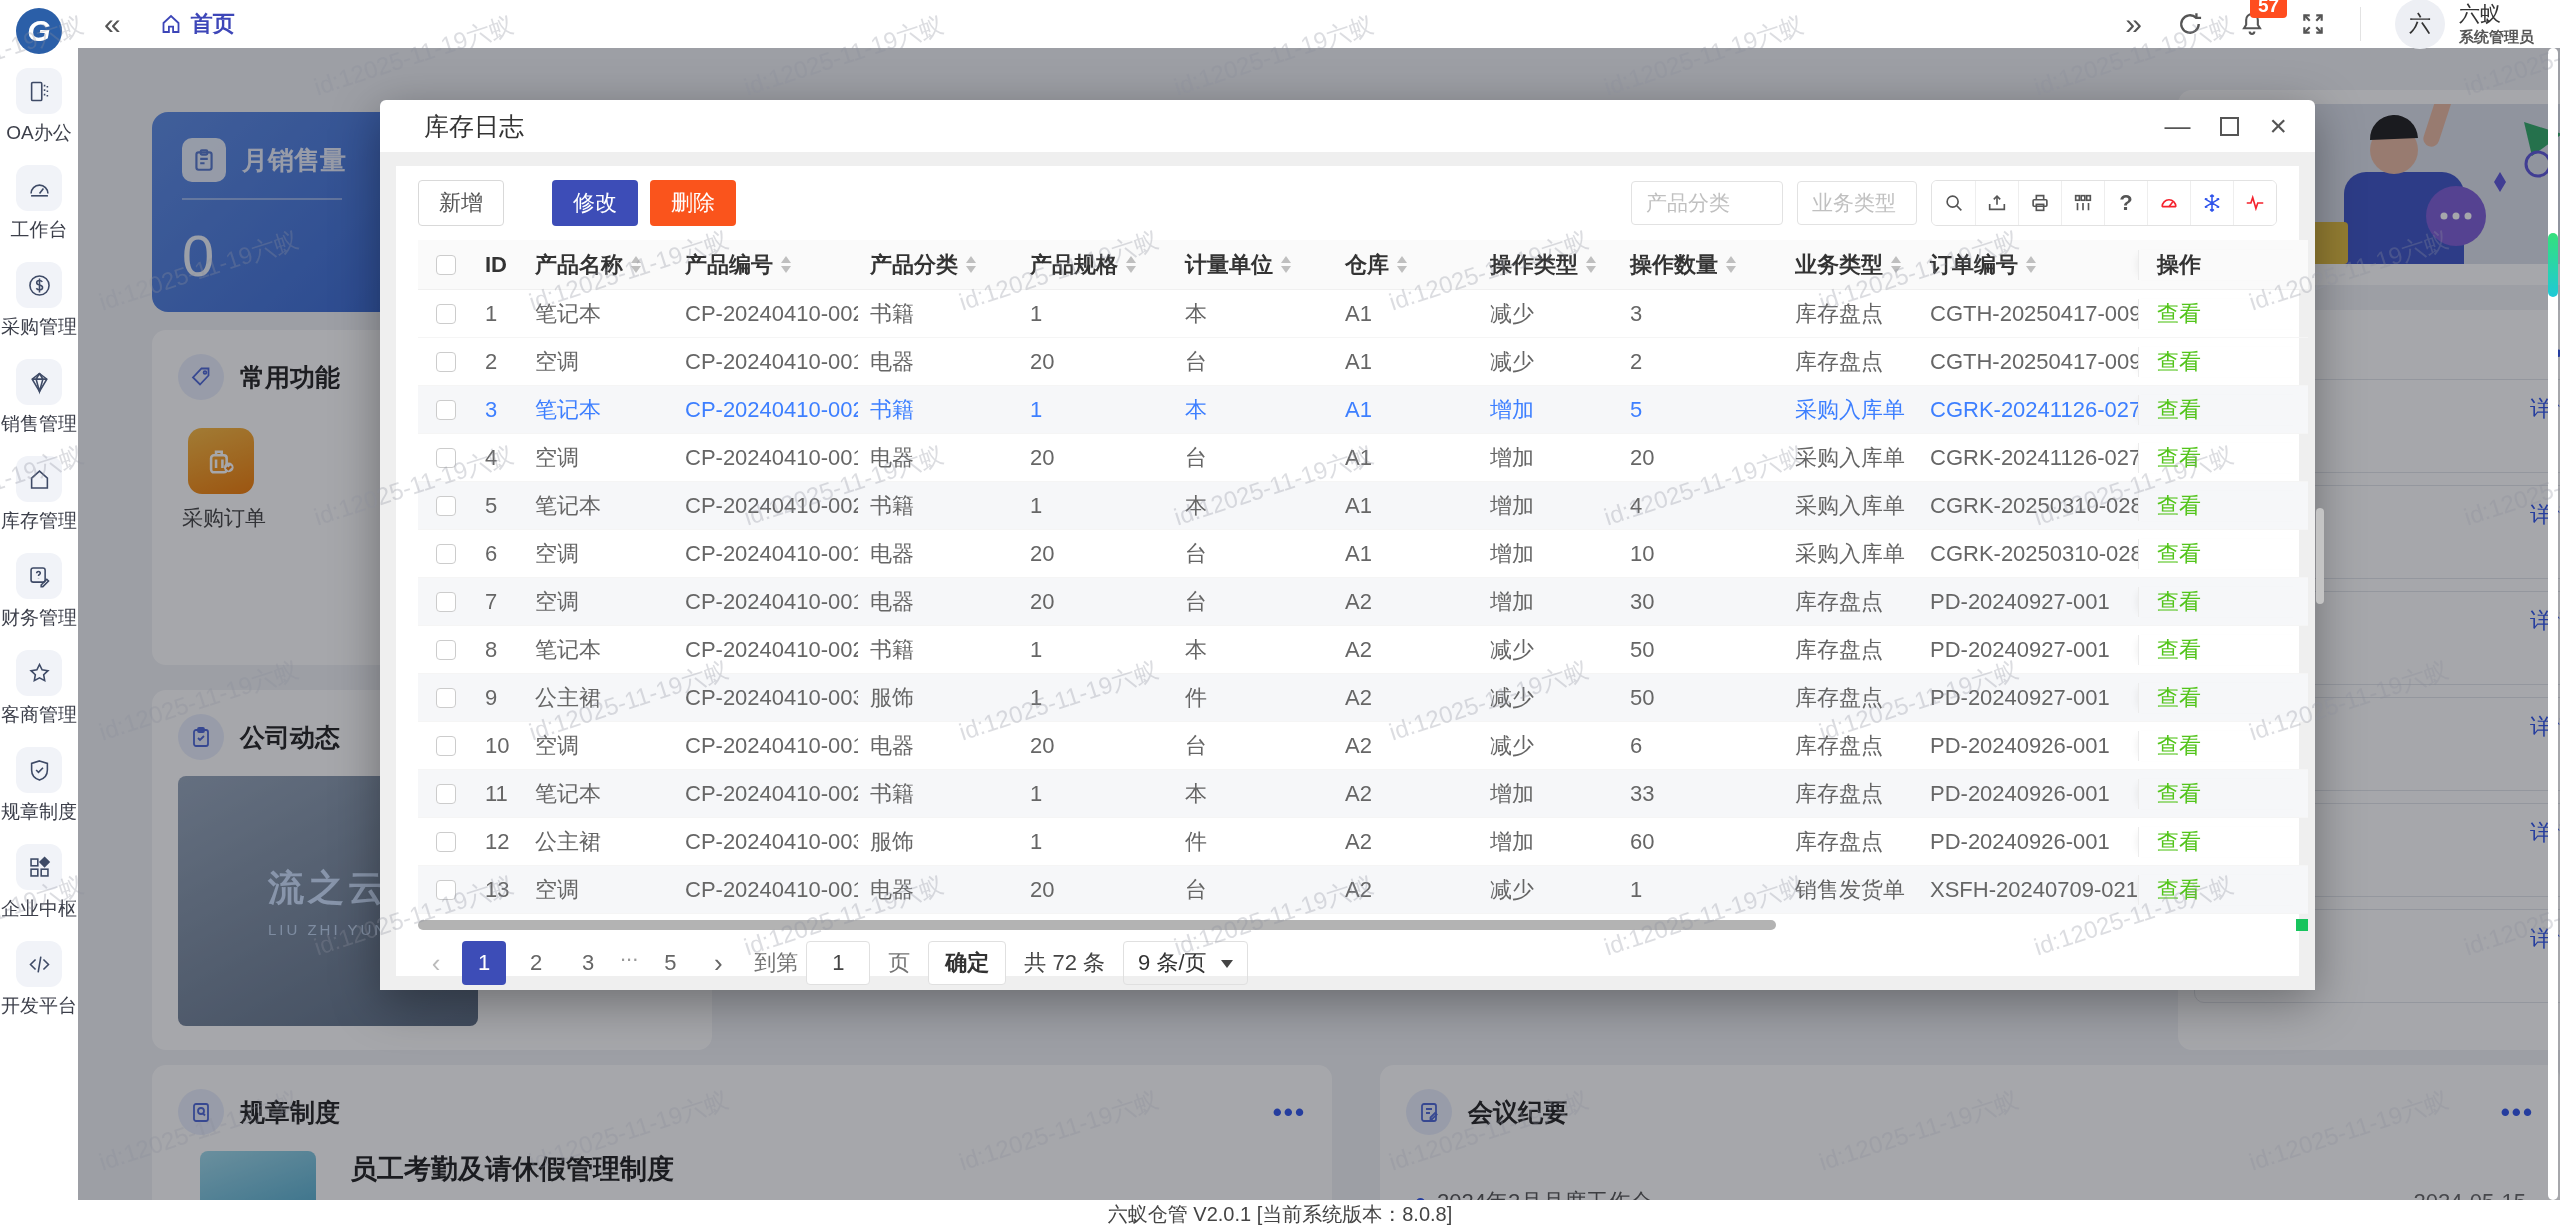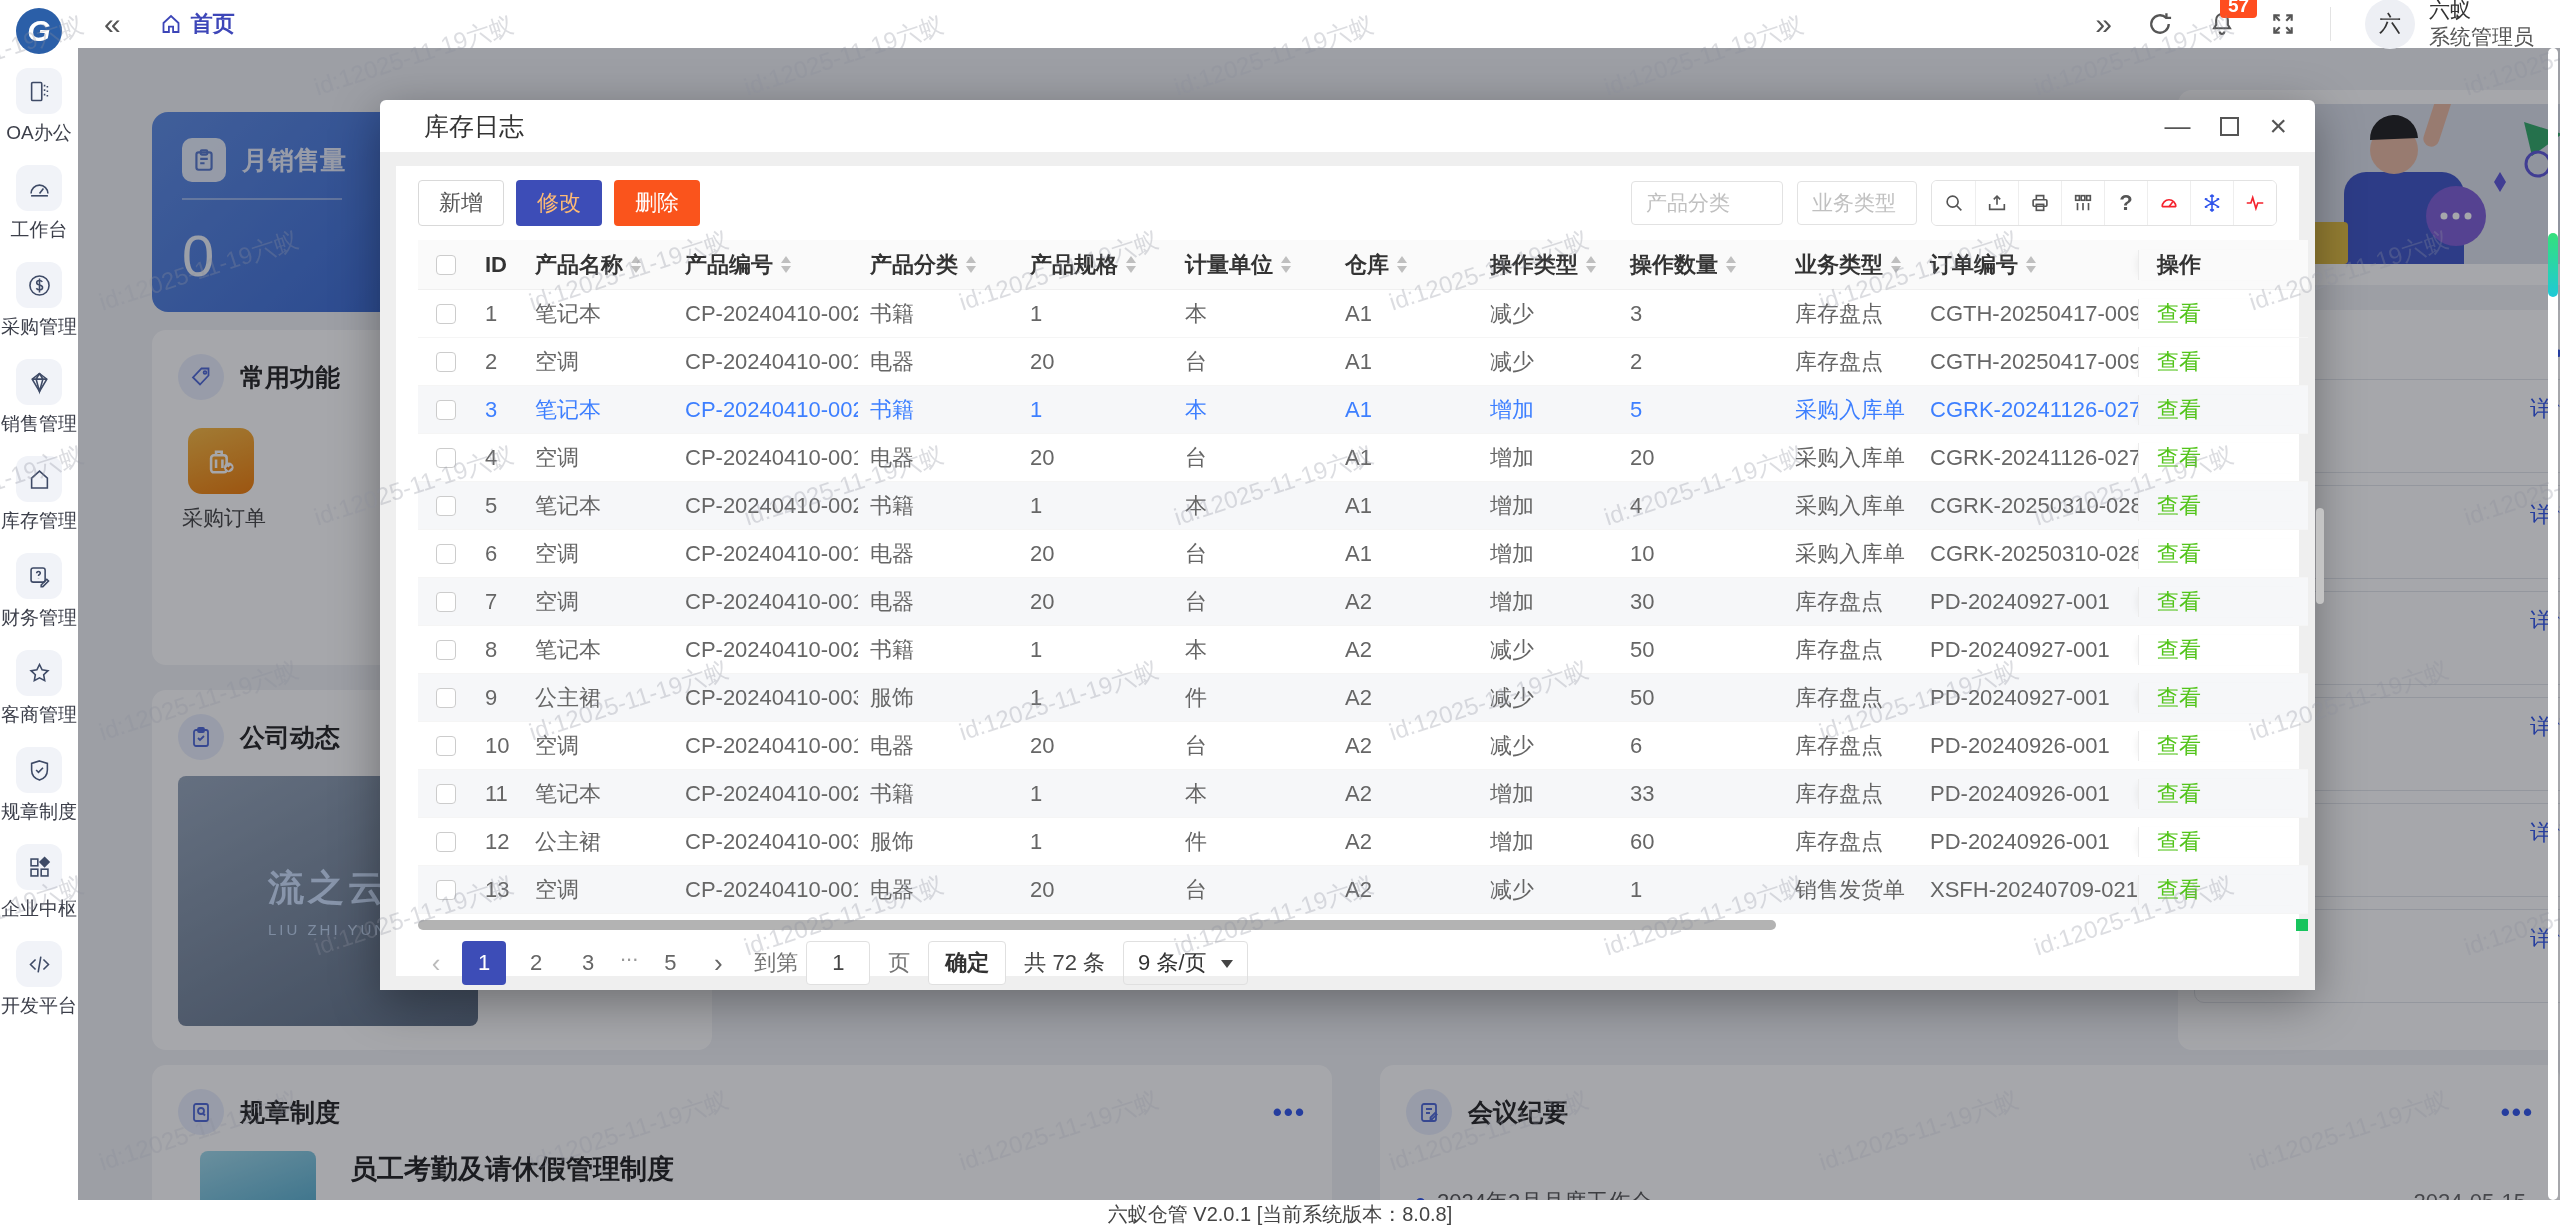--- a/index.html
+++ b/index.html
@@ -26,21 +26,21 @@
   .tb-ico { color:#555; font-size:30px; line-height:1; cursor:pointer; }
   .crumb { display:flex; align-items:center; gap:8px; margin-left:38px; color:#3D46B8; font-size:22px; font-weight:600; cursor:pointer; }
   .tb-right { margin-left:auto; display:flex; align-items:center; gap:34px; }
   .bell-wrap { position:relative; }
   .badge { position:absolute; top:-16px; left:12px; background:#FF4D1F; color:#fff; font-size:19px; font-weight:bold;
            padding:1px 8px; border-radius:4px; }
   .tb-div { width:1px; height:34px; background:#e3e3e3; }
   .avatar { width:50px; height:50px; border-radius:50%; background:#EDEFF4; display:flex; align-items:center; justify-content:center;
             font-size:22px; color:#333; }
   .uname { font-size:21px; color:#333; line-height:1.25; }
-  .urole { font-size:21px; color:#555; }
+  .urole { font-size:15px; color:#555;font-weight:bold; }
 
   
   .card { position:absolute; background:#fff; border-radius:14px; }
   .stat-card { left:74px; top:64px; width:560px; height:200px; border-radius:16px;
                background:linear-gradient(135deg,#5C8BE4 0%,#3363CF 70%); color:#fff; padding:26px 30px; }
   .stat-head { display:flex; align-items:center; gap:16px; font-size:26px; font-weight:bold; color:#e8edfb; }
   .stat-ico { width:44px; height:44px; border-radius:10px; background:rgba(255,255,255,.85); color:#5577cc;
               display:flex; align-items:center; justify-content:center; }
   .stat-line { width:160px; height:2px; background:rgba(255,255,255,.4); margin:16px 0 22px; }
   .stat-val { font-size:58px; color:#eef2fb; }
@@ -77,21 +77,21 @@
   .m-ctrl { margin-left:auto; display:flex; align-items:center; gap:30px; color:#555; }
   .m-ctrl span { cursor:pointer; font-size:26px; line-height:1; }
   .m-max { width:19px; height:19px; border:2px solid #555; display:inline-block; }
   .m-body { position:absolute; left:0; top:52px; right:0; bottom:0; background:#EFEFEF; padding:14px 16px; }
   .m-panel { position:relative; width:100%; height:100%; background:#fff; padding:0 22px; }
 
   .toolbar { height:74px; display:flex; align-items:center; }
   .btn { height:46px; padding:0 20px; font-size:22px; border-radius:4px; margin-right:12px; cursor:pointer;
          display:flex; align-items:center; border:1px solid transparent; }
   .btn-plain { background:#fff; border-color:#d9d9d9; color:#555; }
-  .btn-primary { background:#3D4DB7; color:#fdba74; }
+  .btn-primary { background:#3D4DB7; color:#ffffff;margin-left:36px; }
   .btn-danger { background:#FA541C; color:#fff; }
   .tb-spacer { flex:1; }
   .flt { width:152px; height:44px; border:1px solid #e2e2e2; border-radius:4px; font-size:21px; color:#444;
          padding:0 14px; margin-right:14px; outline:none; }
   .flt::placeholder { color:#c0c0c0; }
   .icon-group { display:flex; border:1px solid #e2e2e2; border-radius:6px; overflow:hidden; }
   .ig-btn { width:43px; height:44px; display:flex; align-items:center; justify-content:center; color:#555;
             border-left:1px solid #eee; cursor:pointer; background:#fff; font-size:22px; font-weight:bold; }
   .ig-btn:first-child { border-left:none; }
 

